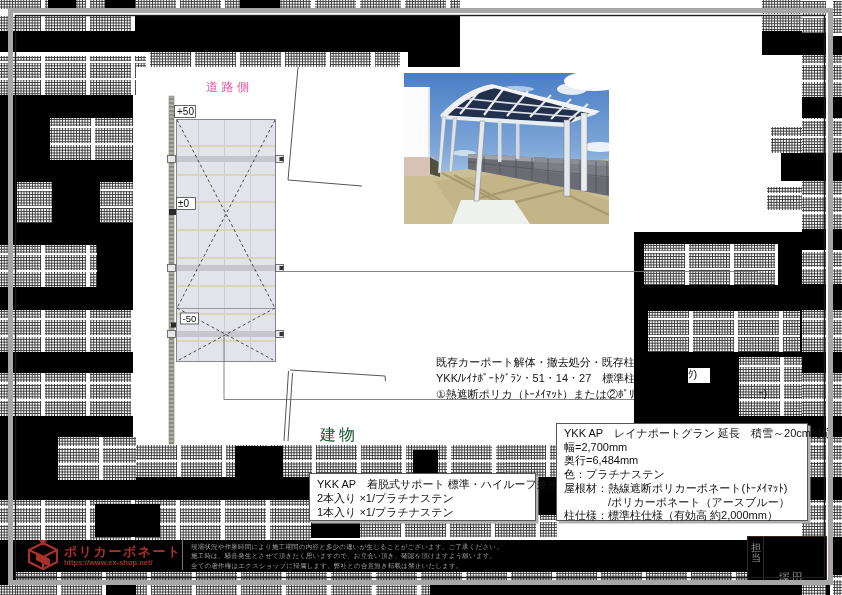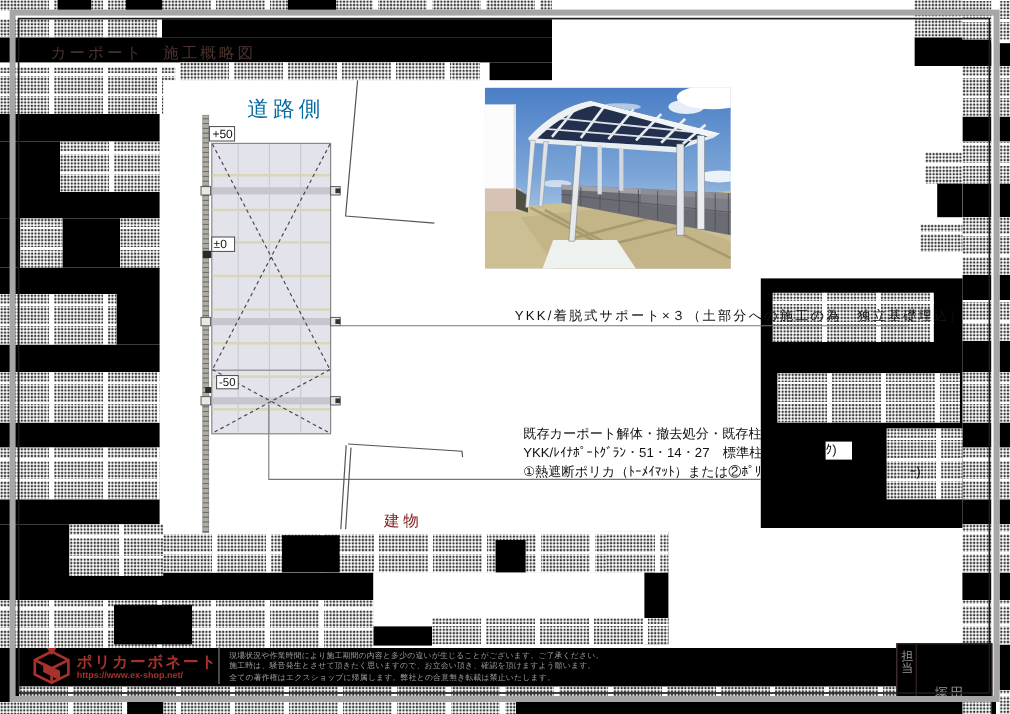--- a/index.html
+++ b/index.html
@@ -210,29 +210,41 @@
 <div class="wd" style="left:644px;top:244px;width:134px;height:41px"></div>
 
 <div class="wd" style="left:648px;top:311px;width:152px;height:41px"></div>
 
 <div class="wd" style="left:739px;top:357px;width:63px;height:59px"></div>
 
 <div style="left:758px;top:387px;font-size:11px;color:#111">ｰ)</div>
 
 <div style="left:688px;top:368px;width:22px;height:15px;background:#fff;font-size:11px;color:#111">ｸ)</div>
 
-<div class="txt" style="left:429px;top:257px;letter-spacing:1.8px">YKK/着脱式サポート×３（土部分への施工の為　独立基礎埋込）</div>
-
-<div style="left:42px;top:35px;font-size:13px;color:#4a332c;letter-spacing:2.5px;white-space:pre">カーポート　施工概略図</div>
-
-<div style="left:206px;top:79px;font-size:18px;color:#0369a1;letter-spacing:3.5px">道路側</div>
-
-<div style="left:320px;top:425px;font-size:13px;color:#7f1d1d;letter-spacing:3px">建物</div>
-
-
+
+
+<div style="left:206px;top:79px;font-size:12px;color:#ec4899;letter-spacing:3.5px">道路側</div>
+
+<div style="left:320px;top:425px;font-size:16px;color:#14532d;letter-spacing:3px">建物</div>
+
+<div class="box" style="left:309px;top:473px;width:225px;height:46px">
+<div class="txt" style="left:7px;top:3px">YKK AP　着脱式サポート 標準・ハイルーフ兼用
+2本入り ×1/プラチナステン
+1本入り ×1/プラチナステン</div>
+    </div>
+
+<div class="box" style="left:556px;top:423px;width:250px;height:96px">
+<div class="txt" style="left:7px;top:3px;line-height:13.7px">YKK AP　レイナポートグラン 延長　積雪～20cm対応
+幅=2,700mm
+奥行=6,484mm
+色：プラチナステン
+屋根材：熱線遮断ポリカーボネート(ﾄｰﾒｲﾏｯﾄ)
+　　　　/ポリカーボネート（アースブルー）
+柱仕様：標準柱仕様（有効高 約2,000mm）</div>
+    </div>
 
 <div class="wb" style="left:16px;top:540px;width:731px;height:32px"></div>
 
 <svg style="position:absolute;left:26px;top:540px" width="34" height="31" viewBox="0 0 34 31">
 <g stroke="#a8312b" fill="none" stroke-width="2.2">
 <path d="M17 3 L31 10 L31 22 L17 29 L3 22 L3 10 Z"></path>
 <path d="M3 10 L17 17 L31 10 M17 17 L17 29"></path>
 </g>
 <path d="M13 0 L21 0 L17 6 Z" fill="#a8312b"></path>
 <path d="M10 12 L24 19 L24 27 L10 20 Z" fill="#a8312b"></path>

